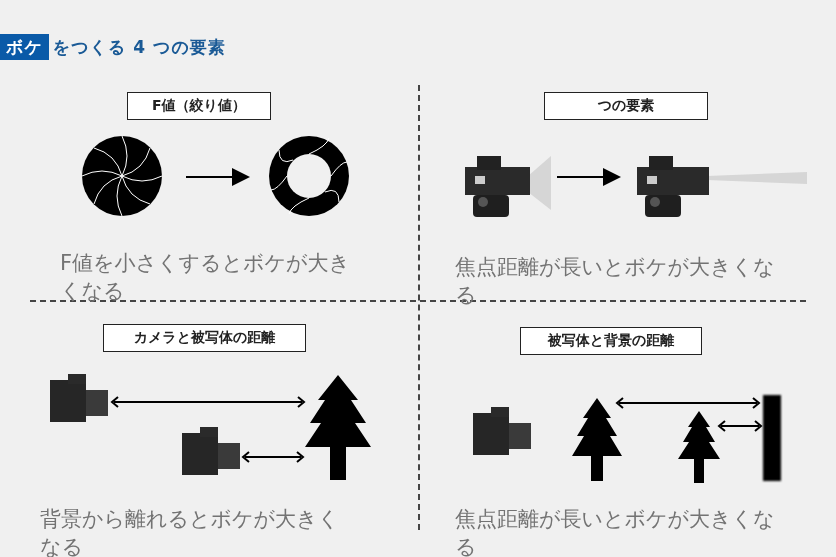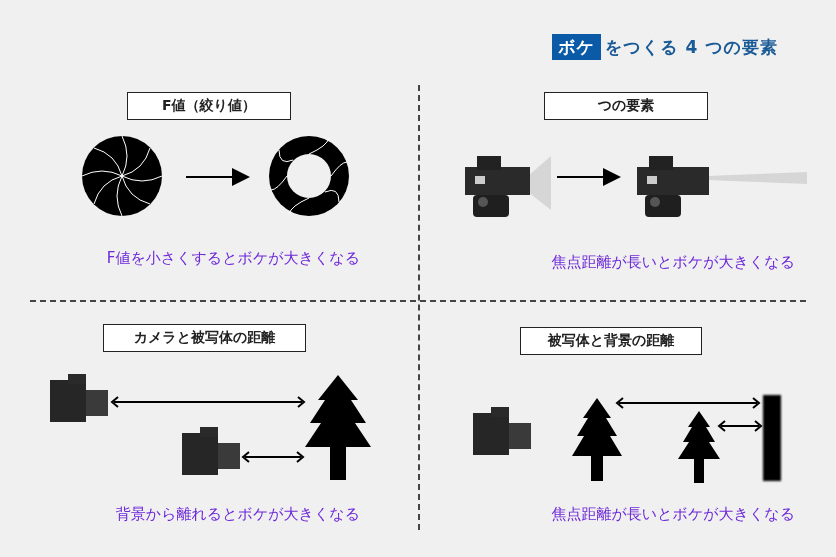--- a/index.html
+++ b/index.html
@@ -1,33 +1,33 @@
 <!DOCTYPE html>
 <html><head>
 <meta charset="utf-8">
 <style>
 *{box-sizing:border-box;margin:0;padding:0}
 body{width:836px;height:557px;background:#f0f0f0;font-family:"DejaVu Sans","Liberation Sans",sans-serif;position:relative;overflow:hidden;color:#222}
-.title{position:absolute;top:36px;left:0;width:778px;text-align:right;font-size:17px;font-weight:bold;color:#1a5a96;letter-spacing:1px}
+.title{position:absolute;top:36px;left:0;width:778px;text-align:left;font-size:17px;font-weight:bold;color:#1a5a96;letter-spacing:1px}
 .title .hl{background:#0a5aa8;color:#fff;padding:3px 6px;margin-right:4px}
 .vdiv{position:absolute;left:418px;top:85px;height:445px;border-left:2px dashed #444}
 .hdiv{position:absolute;top:300px;left:30px;width:776px;border-top:2px dashed #444}
 .label{position:absolute;height:28px;background:#fff;border:1.5px solid #222;font-size:14px;font-weight:bold;display:flex;align-items:center;justify-content:center}
-.cap{position:absolute;font-size:15px;color:#6d28d9;text-align:right}
+.cap{position:absolute;font-size:21px;color:#737373;text-align:left}
 svg{position:absolute;overflow:visible}
 </style>
 </head>
 <body>
 
 <div class="title"><span class="hl">ボケ</span><span>をつくる 4 つの要素</span></div>
 
 <div class="vdiv"></div>
 <div class="hdiv"></div>
 
-<div class="label" style="left:127px;top:92px;width:164px">F値（絞り値）</div>
+<div class="label" style="left:127px;top:92px;width:144px">F値（絞り値）</div>
 <svg style="left:81px;top:135px" width="82" height="82" viewBox="-41 -41 82 82">
   <circle r="40" fill="#000"></circle>
   <g stroke="#fff" stroke-width="1" fill="none">
     <path d="M0 0 Q10 -20 0 -40"></path>
       <path d="M0 0 Q22 -6 28 -28"></path>
       <path d="M0 0 Q20 10 40 0"></path>
       <path d="M0 0 Q6 22 28 28"></path>
     <path d="M0 0 Q-10 20 0 40"></path>
       <path d="M0 0 Q-22 6 -28 28"></path>
       <path d="M0 0 Q-20 -10 -40 0"></path>

